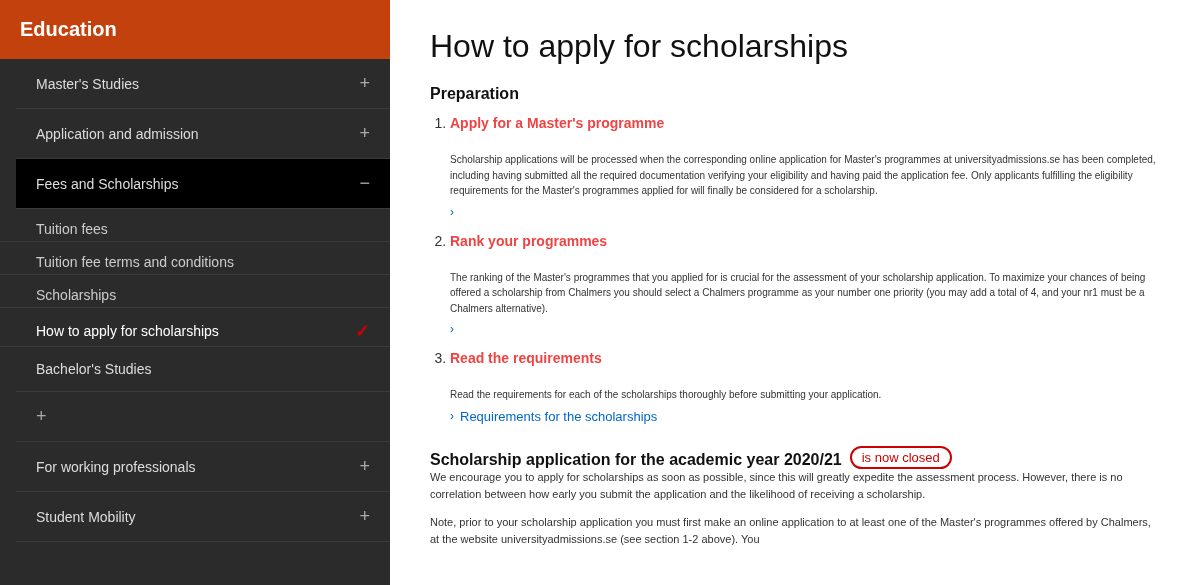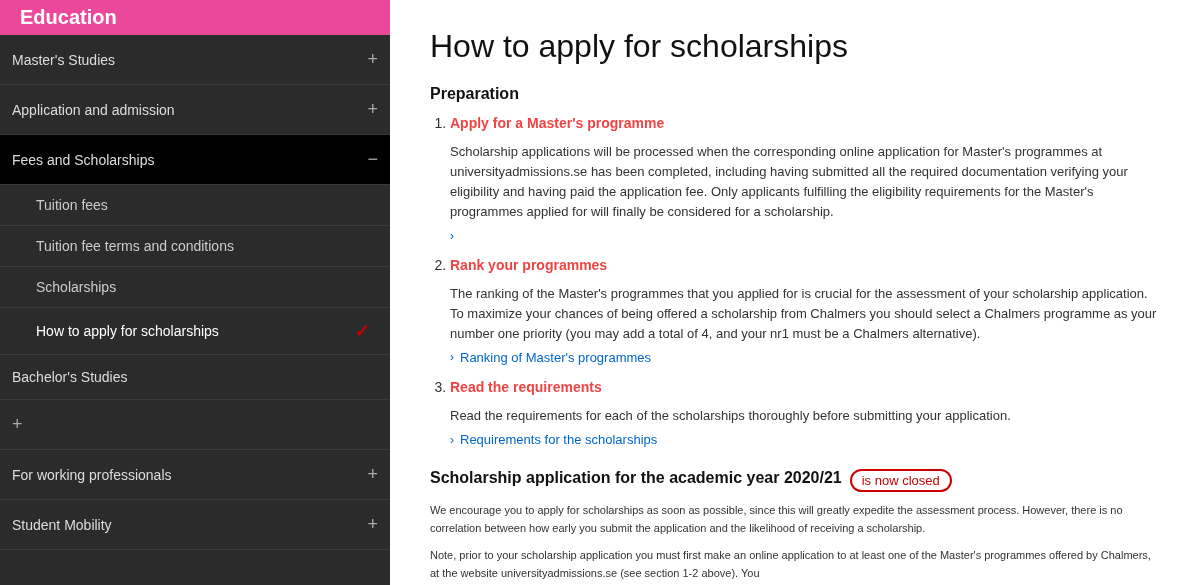--- a/index.html
+++ b/index.html
@@ -9,47 +9,48 @@
     #sidebar {
       width: 390px;
       min-width: 390px;
       background: #2b2b2b;
       color: #fff;
       overflow-y: auto;
       display: flex;
       flex-direction: column;
     }
     #sidebar-title {
-      background: #ec4899;
-      padding: 6px 20px;
+      background: #c2410c;
+      padding: 18px 20px;
       font-size: 20px;
       font-weight: bold;
       color: #fff;
     }
     .sidebar-item {
       display: flex;
       align-items: center;
       justify-content: space-between;
-      padding: 14px 12px;
+      padding: 14px 20px;
       border-bottom: 1px solid #3a3a3a;
       cursor: pointer;
       color: #ddd;
       font-size: 14px;
+      margin-left: 16px;
     }
     .sidebar-item.active-parent { background: #000000; }
     .sidebar-item .icon {
       font-size: 18px;
       color: #aaa;
       font-weight: 300;
     }
     .sidebar-sub-item {
       display: flex;
       align-items: center;
       justify-content: space-between;
-      padding: 12px 20px 12px 36px;
+      padding: 12px 20px 4px 36px;
       border-bottom: 1px solid #3a3a3a;
       cursor: pointer;
       color: #ccc;
       font-size: 14px;
       background: #2b2b2b;
     }
     .sidebar-sub-item.active {
       color: #fff;
       font-weight: normal;
     }
@@ -83,47 +84,46 @@
     }
     ol li {
       margin-bottom: 14px;
     }
     ol li .list-title {
       font-weight: bold;
       font-size: 14px;
       color: #ef4444;
     }
     ol li p {
-      font-size: 13px;
+      font-size: 10px;
       color: #333;
       line-height: 1.55;
-      margin-top: 11px;
+      margin-top: 21px;
       margin-bottom: 6px;
     }
     .link-item {
       display: flex;
       align-items: center;
       gap: 6px;
       color: #0066cc;
       font-size: 13px;
       cursor: pointer;
       text-decoration: none;
     }
     .link-chevron {
       color: #0066cc;
       font-size: 12px;
     }
     #scholarship-heading {
       font-size: 16px;
       font-weight: bold;
       color: #111;
       margin-top: 22px;
-      margin-bottom: 10px;
-      display: flex;
-      align-items: flex-start;
+      display: flex;
+      align-items: flex-end;
       gap: 8px;
     }
     .closed-badge {
       display: inline-block;
       border: 2px solid #cc0000;
       color: #cc0000;
       border-radius: 20px;
       padding: 2px 10px;
       font-size: 13px;
       font-weight: normal;
@@ -204,21 +204,20 @@
       <a class="link-item">
         <span class="link-chevron">›</span>
       </a>
     </li>
 
     <li>
       <span class="list-title">Rank your programmes</span>
       <p>The ranking of the Master's programmes that you applied for is crucial for the assessment of your scholarship application. To maximize your chances of being offered a scholarship from Chalmers you should select a Chalmers programme as your number one priority (you may add a total of 4, and your nr1 must be a Chalmers alternative).</p>
       <a class="link-item">
         <span class="link-chevron">›</span>
-        <span>Ranking of Master's programmes</span>
       </a>
     </li>
 
     <li>
       <span class="list-title">Read the requirements</span>
       <p>Read the requirements for each of the scholarships thoroughly before submitting your application.</p>
       <a class="link-item">
         <span class="link-chevron">›</span>
         <span>Requirements for the scholarships</span>
       </a>

